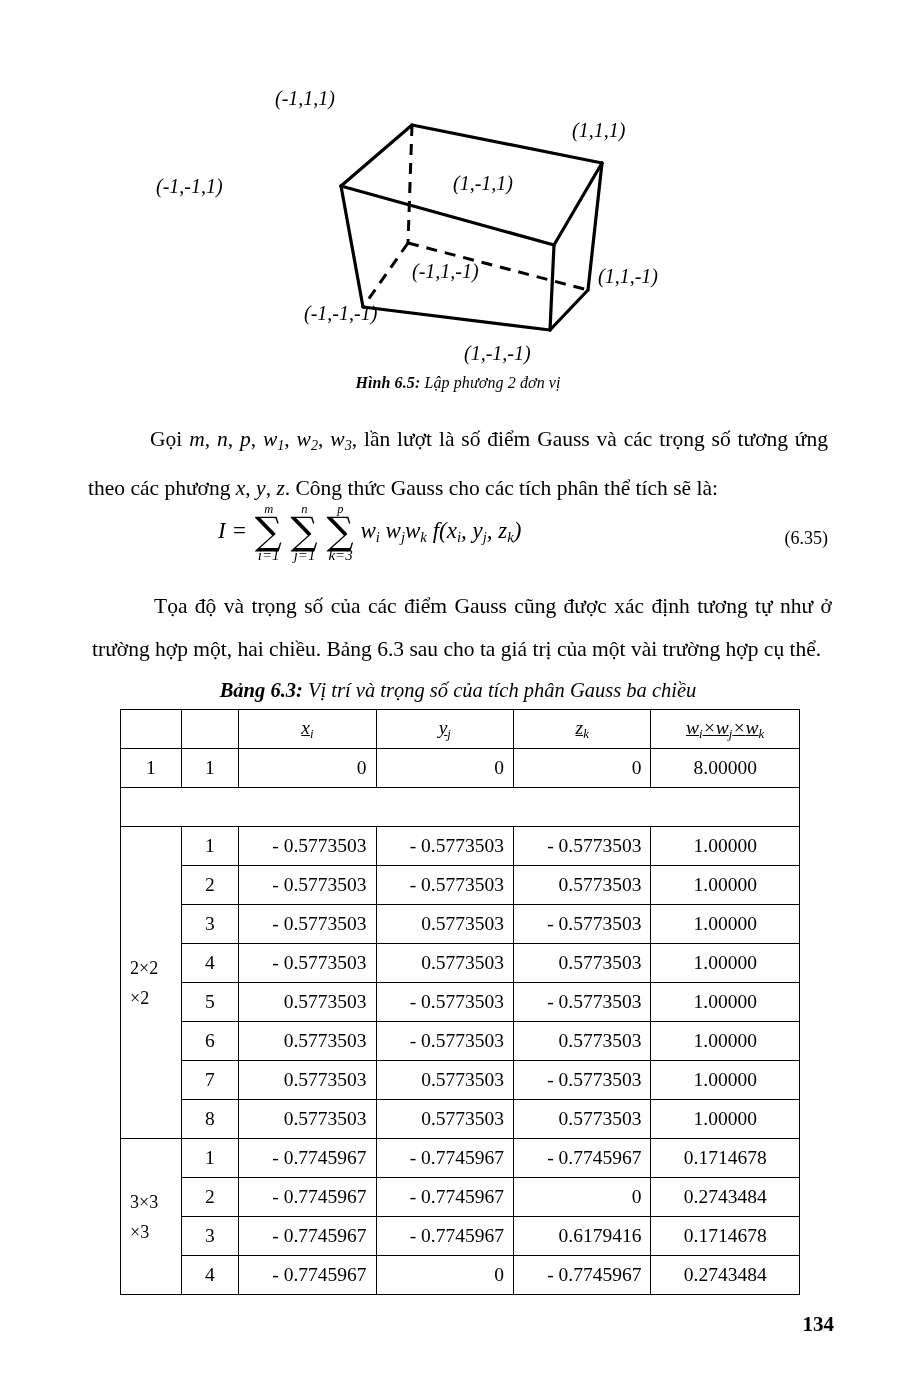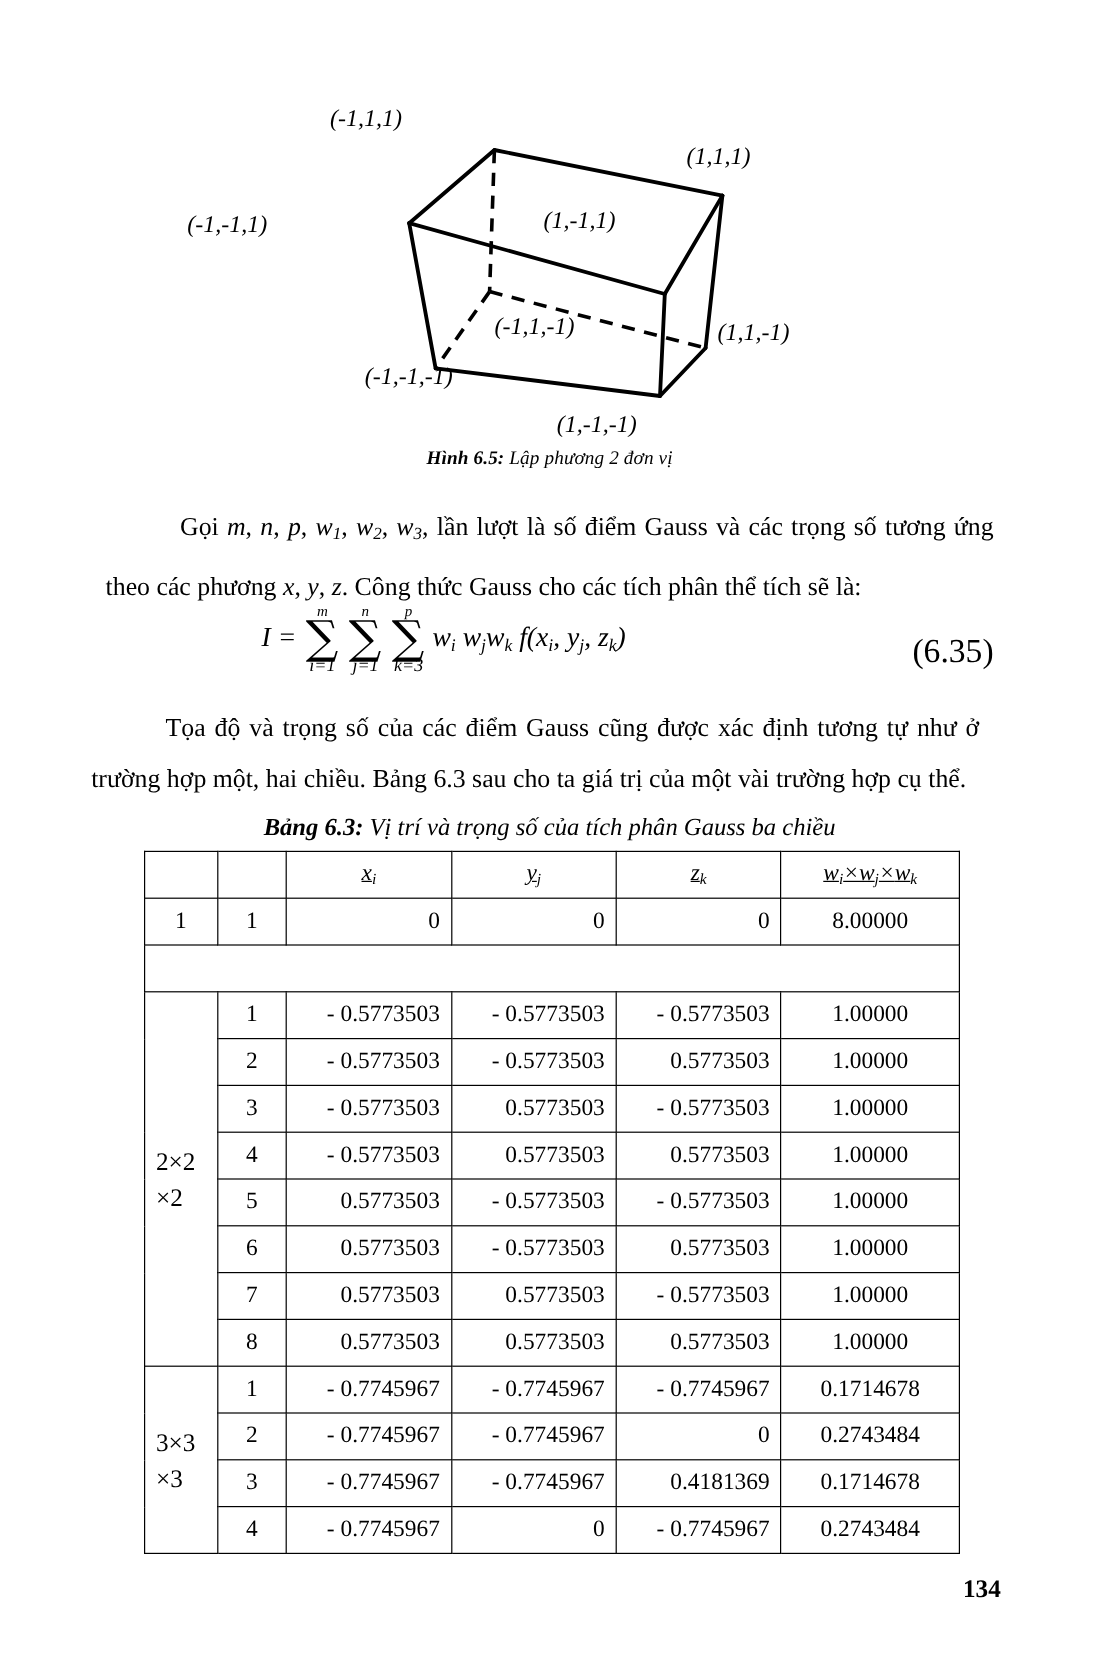--- a/index.html
+++ b/index.html
@@ -58,21 +58,21 @@
     text-align: justify;
     text-justify: inter-word;
   }
   #para-1 {
     left: 88px;
     top: 418px;
     width: 740px;
     text-indent: 62px;
   }
   #para-2 {
-    left: 76px;
+    left: 92px;
     top: 585px;
     width: 740px;
     text-indent: 62px;
   }
   .para i { font-style: italic; }
   .para sub {
     font-size: 0.66em;
     font-style: italic;
     vertical-align: -0.25em;
   }
@@ -90,21 +90,21 @@
     left: 130px;
     top: 0;
     font-size: 23px;
     font-style: italic;
     white-space: nowrap;
   }
   #equation-number {
     position: absolute;
     right: 0;
     top: 12px;
-    font-size: 28px;
+    font-size: 18px;
     font-style: normal;
     margin-left: 14px;
   }
   .sum {
     display: inline-block;
     position: relative;
     font-style: normal;
     vertical-align: middle;
     margin: 0 1px 0 2px;
   }
@@ -168,21 +168,21 @@
   .c-group { width: 60px; text-align: center; }
   .c-idx   { width: 57px; text-align: center; }
   .c-num   { width: 136px; text-align: right; }
   .c-w     { width: 147px; text-align: right; }
 
   td.hd { height: 46px; text-align: center; font-style: italic; text-decoration: underline; }
   td.blank-full { height: 34px; }
   td.group-cell {
     text-align: left;
     font-style: normal;
-    font-size: 21px;
+    font-size: 18px;
     line-height: 30px;
     padding-left: 8px;
   }
   td.center { text-align: center; }
   .hsub {
     font-size: 0.66em;
     vertical-align: -0.28em;
     font-style: italic;
   }
 
@@ -357,21 +357,21 @@
         <td class="c-idx">2</td>
         <td class="c-num">- 0.7745967</td>
         <td class="c-num">- 0.7745967</td>
         <td class="c-num">0</td>
         <td class="c-w center">0.2743484</td>
       </tr>
       <tr>
         <td class="c-idx">3</td>
         <td class="c-num">- 0.7745967</td>
         <td class="c-num">- 0.7745967</td>
-        <td class="c-num">0.4181369</td>
+        <td class="c-num">0.6179416</td>
         <td class="c-w center">0.1714678</td>
       </tr>
       <tr>
         <td class="c-idx">4</td>
         <td class="c-num">- 0.7745967</td>
         <td class="c-num">0</td>
         <td class="c-num">- 0.7745967</td>
         <td class="c-w center">0.2743484</td>
       </tr>
     </tbody>

